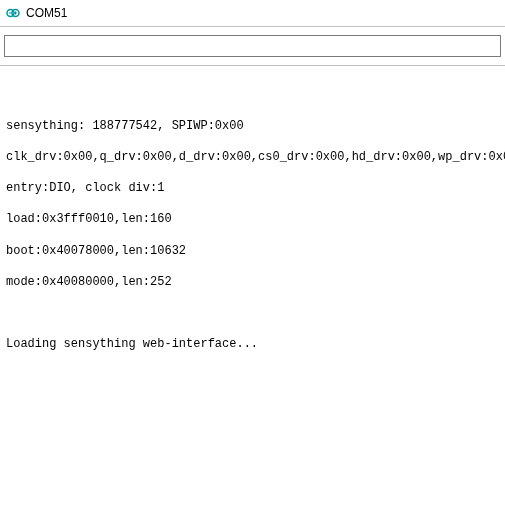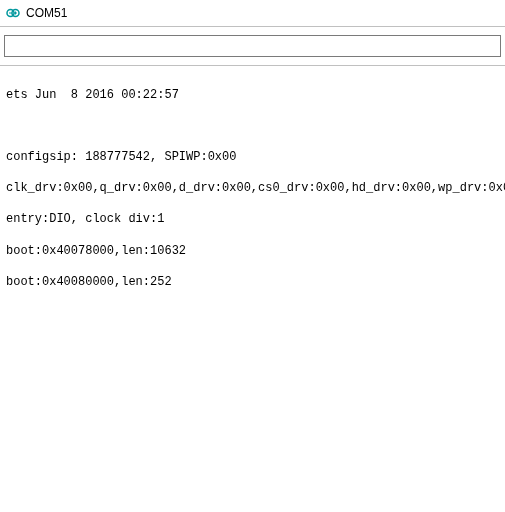--- a/index.html
+++ b/index.html
@@ -72,28 +72,29 @@
 
 <div class="separator"></div>
 
 <div class="input-row">
   <input type="text" class="input-field" value="" style="">
 </div>
 
 <div class="separator"></div>
 
 <div class="console">
-<div>ets Jun  8 2016 00:22:57</div>
 <div>&nbsp;</div>
-<div>configsip: 188777542, SPIWP:0x00</div>
+<div>sensything: 188777542, SPIWP:0x00</div>
 <div>clk_drv:0x00,q_drv:0x00,d_drv:0x00,cs0_drv:0x00,hd_drv:0x00,wp_drv:0x00</div>
 <div>entry:DIO, clock div:1</div>
+<div>load:0x3fff0010,len:160</div>
 <div>boot:0x40078000,len:10632</div>
-<div>boot:0x40080000,len:252</div>
+<div>mode:0x40080000,len:252</div>
 <div>&nbsp;</div>
+<div>Loading sensything web-interface...</div>
 
 
 
 
 
 
 
 
 
 

